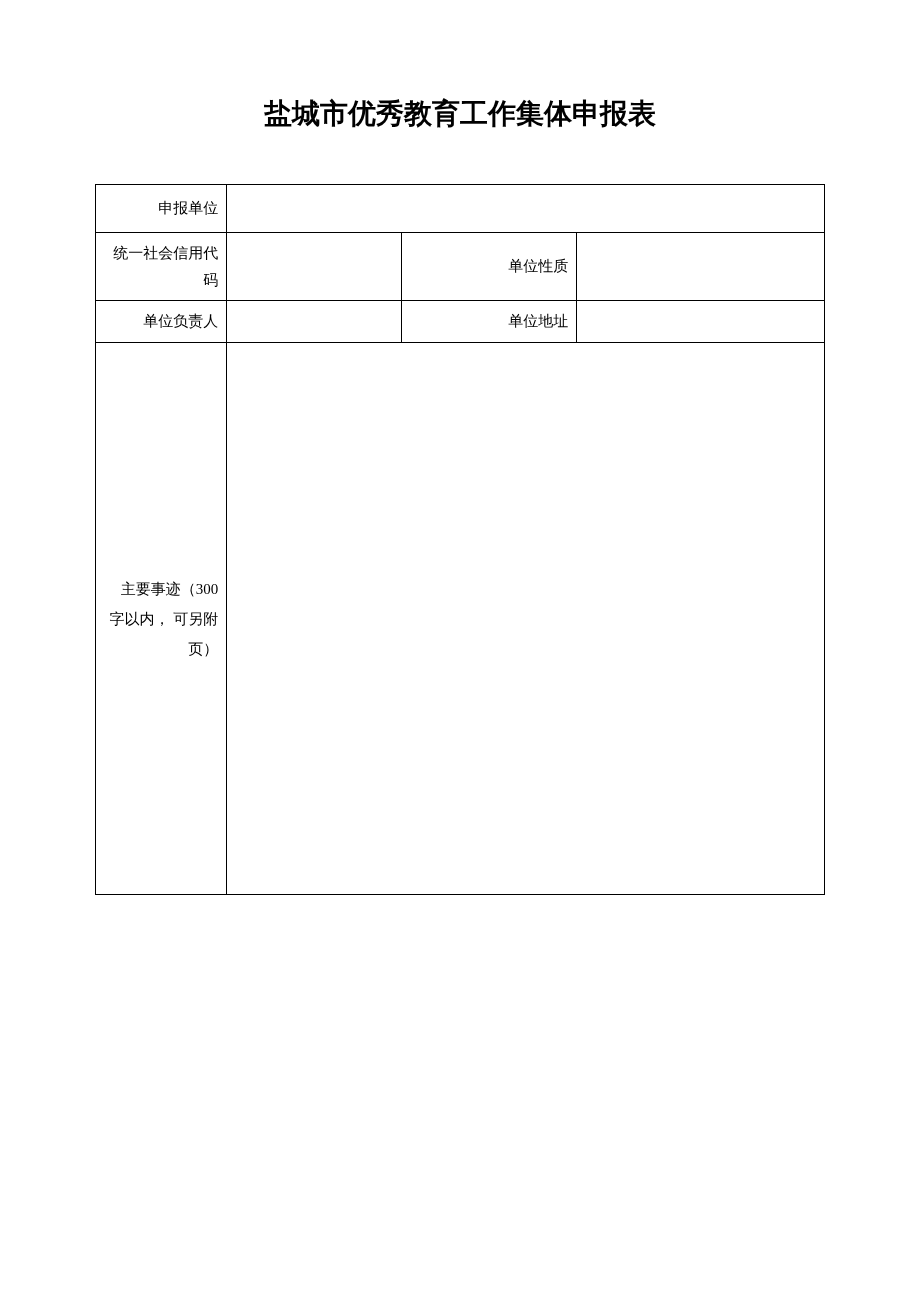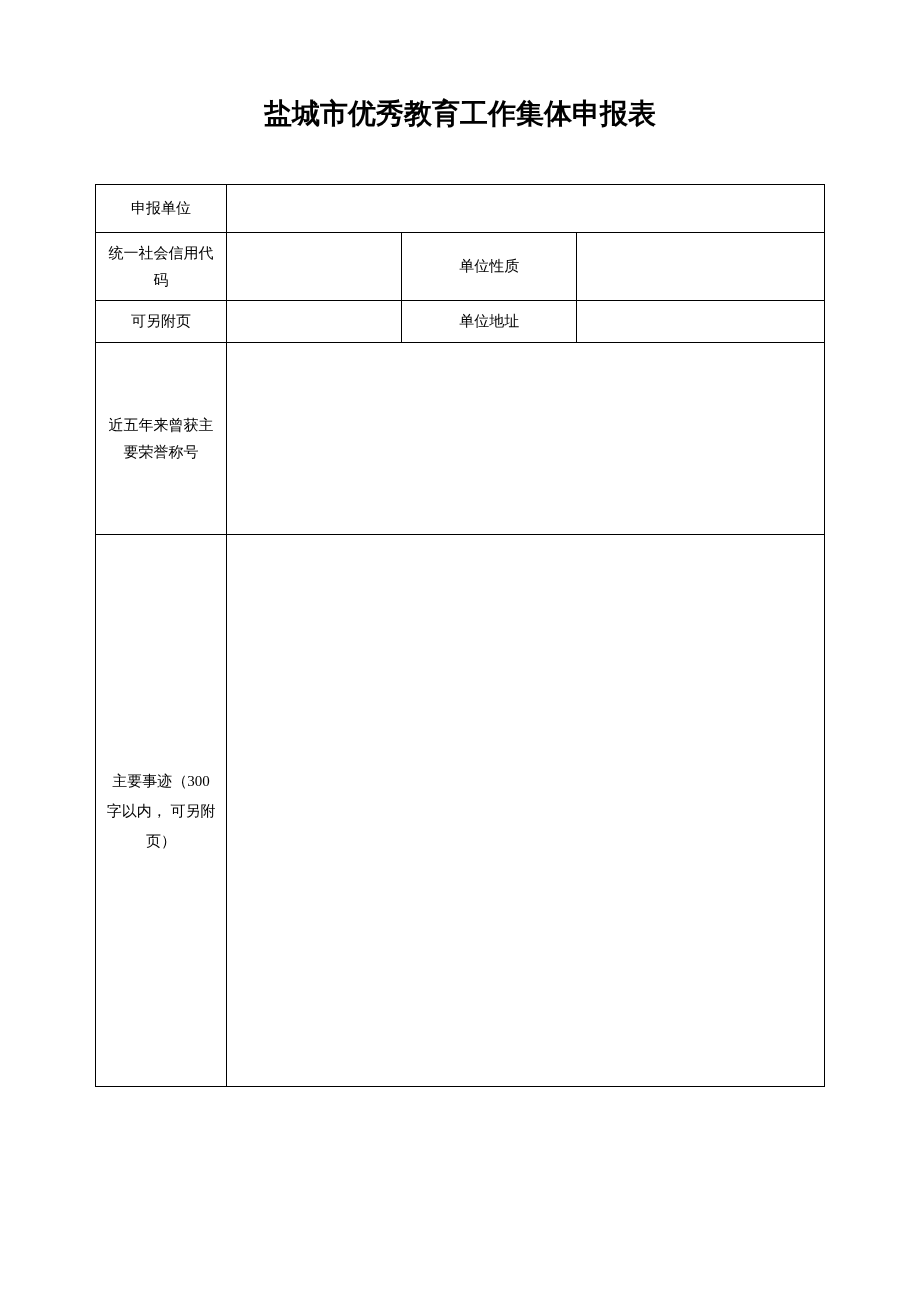--- a/index.html
+++ b/index.html
@@ -22,21 +22,21 @@
       margin-bottom: 51px;
       color: #000;
     }
     table {
       width: 100%;
       border-collapse: collapse;
       table-layout: fixed;
     }
     td {
       border: 1px solid #000;
-      text-align: center;
+      text-align: right;
       vertical-align: middle;
       font-size: 15px;
       color: #000;
       padding: 4px 8px;
       line-height: 1.8;
     }
     .col1 { width: 18%; }
     .col2 { width: 24%; }
     .col3 { width: 24%; }
     .col4 { width: 34%; }
@@ -71,27 +71,23 @@
     <td>申报单位</td>
     <td colspan="3"></td>
   </tr>
   <tr class="row-credit">
     <td class="label-credit">统一社会信用代码</td>
     <td></td>
     <td>单位性质</td>
     <td></td>
   </tr>
   <tr class="row-head">
-    <td>可另附页</td>
+    <td>单位负责人</td>
     <td></td>
     <td>单位地址</td>
     <td></td>
-  </tr>
-  <tr class="row-honor">
-    <td>近五年来曾获主要荣誉称号</td>
-    <td colspan="3"></td>
   </tr>
   <tr class="row-deeds">
     <td class="label-deeds">主要事迹（300 字以内， 可另附页）</td>
     <td colspan="3"></td>
   </tr>
 </tbody>
   </table>
 
 </body></html>

